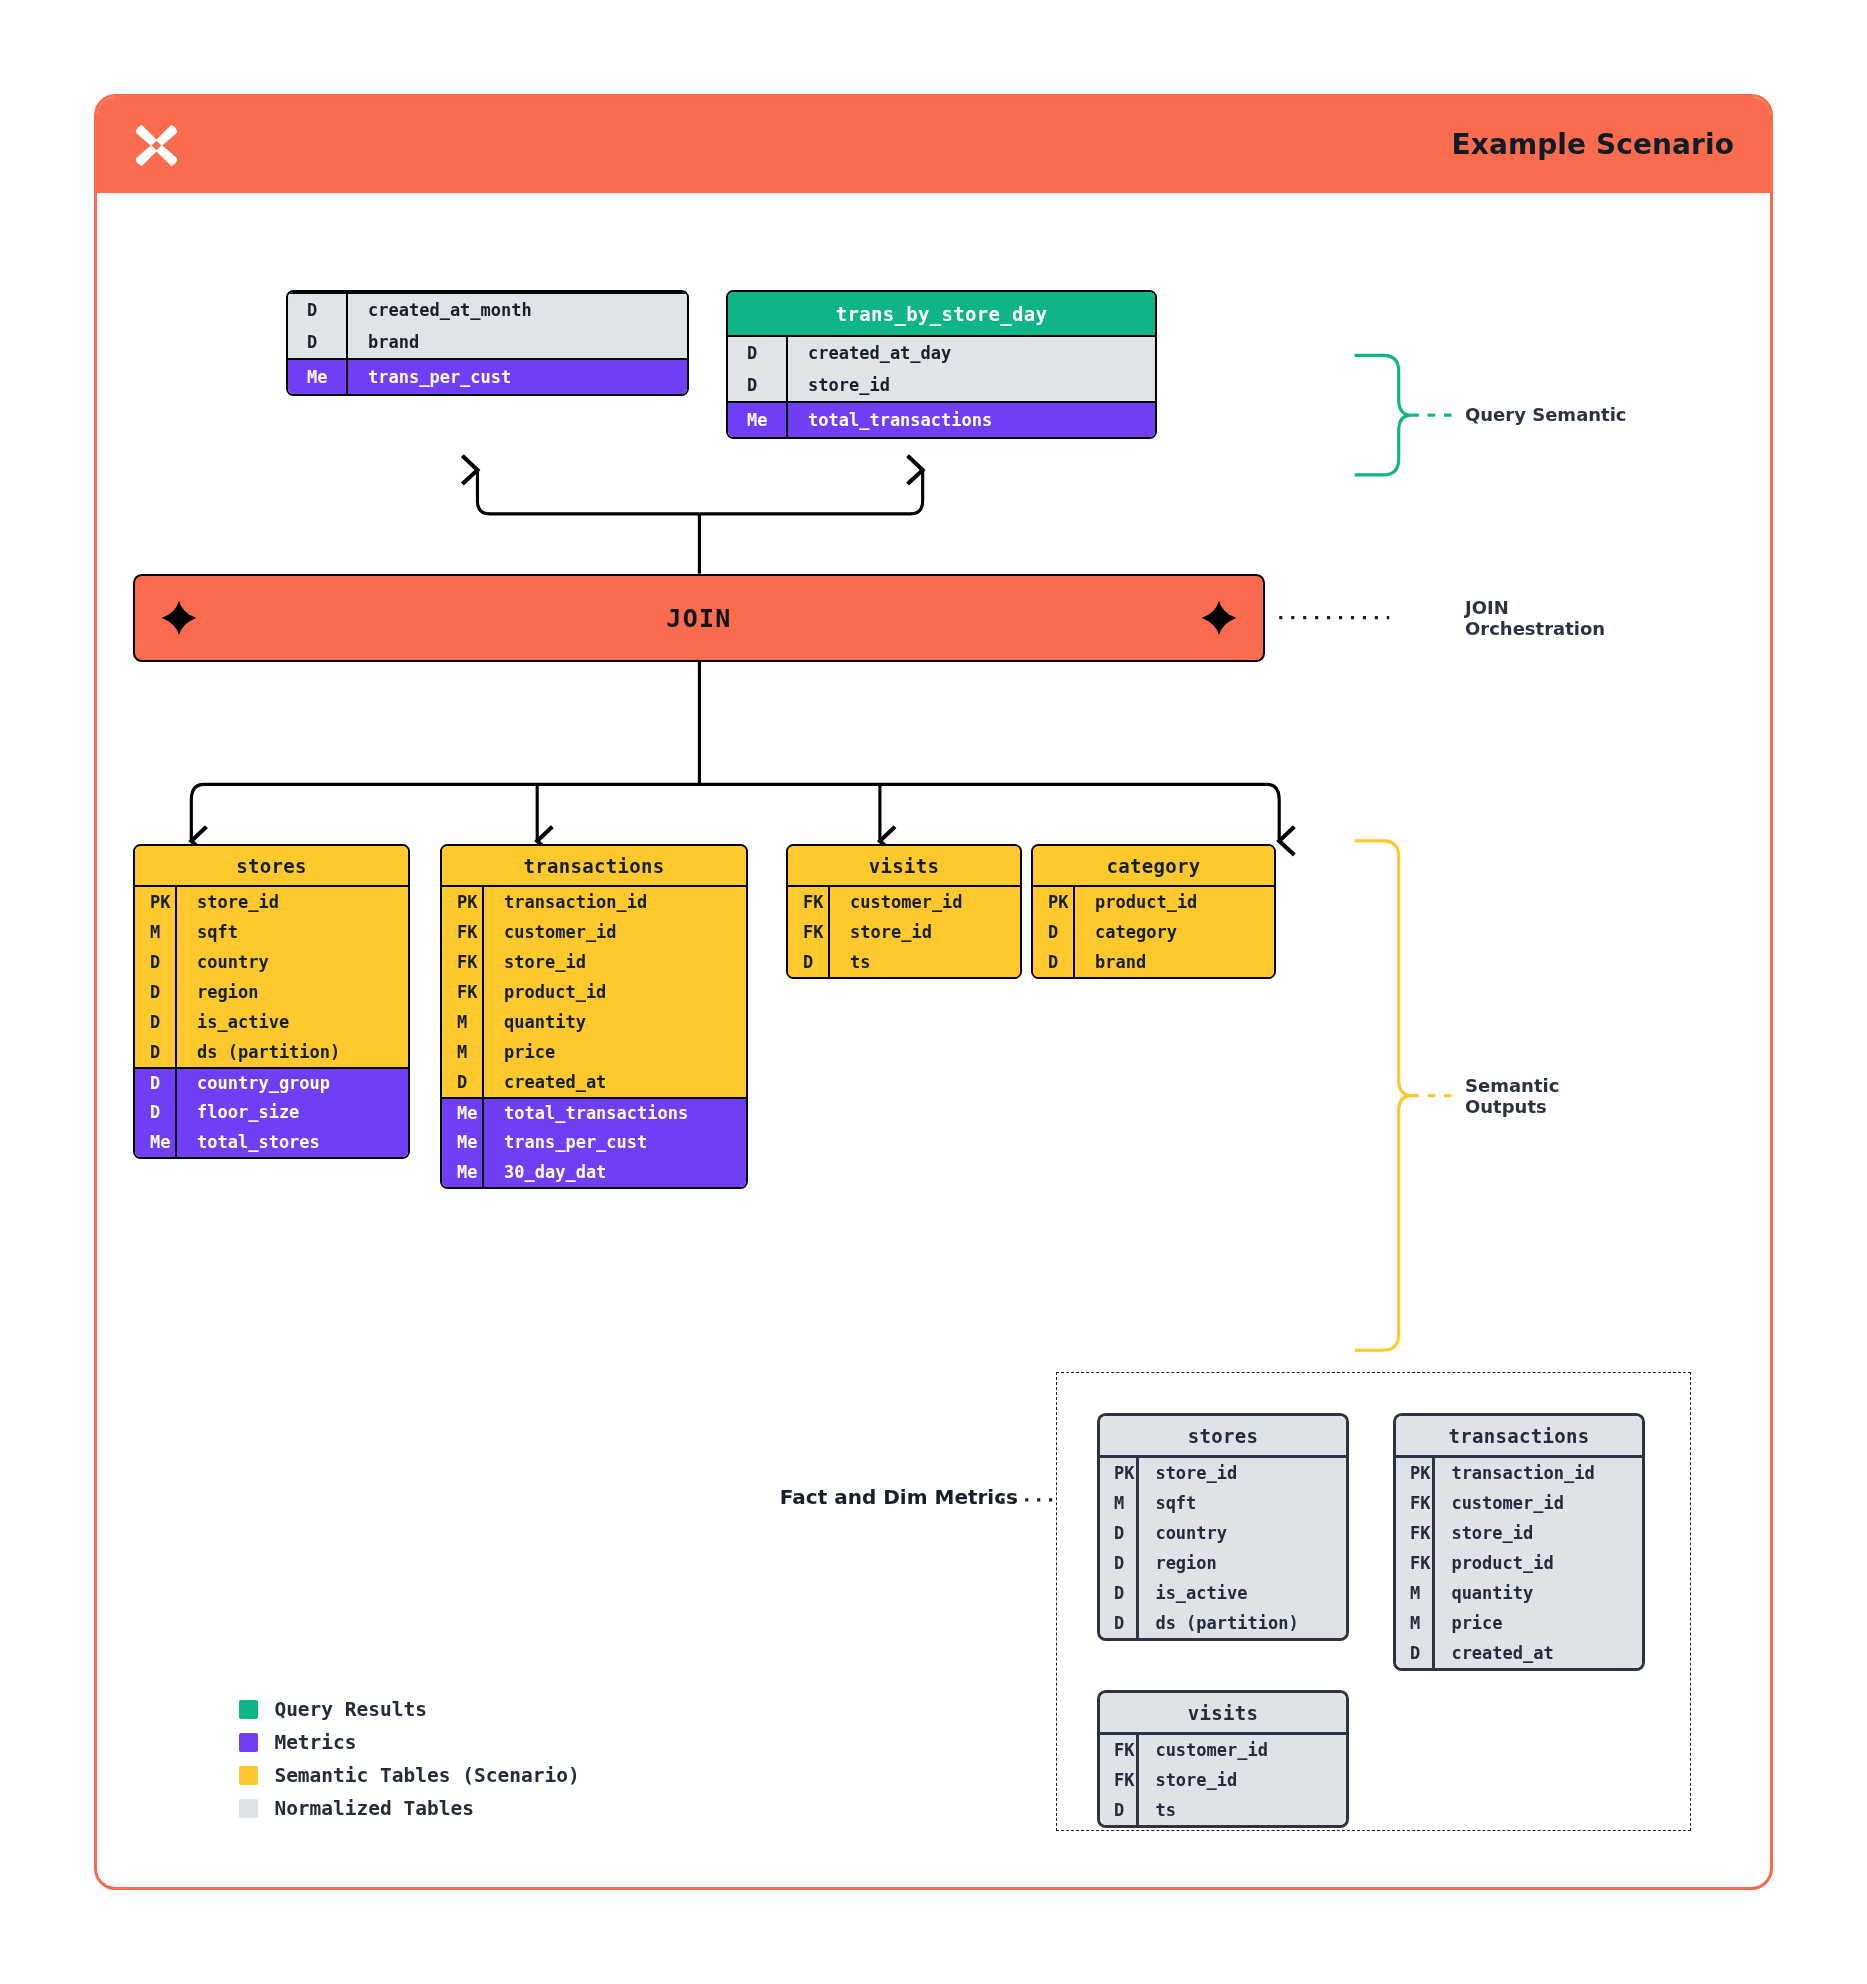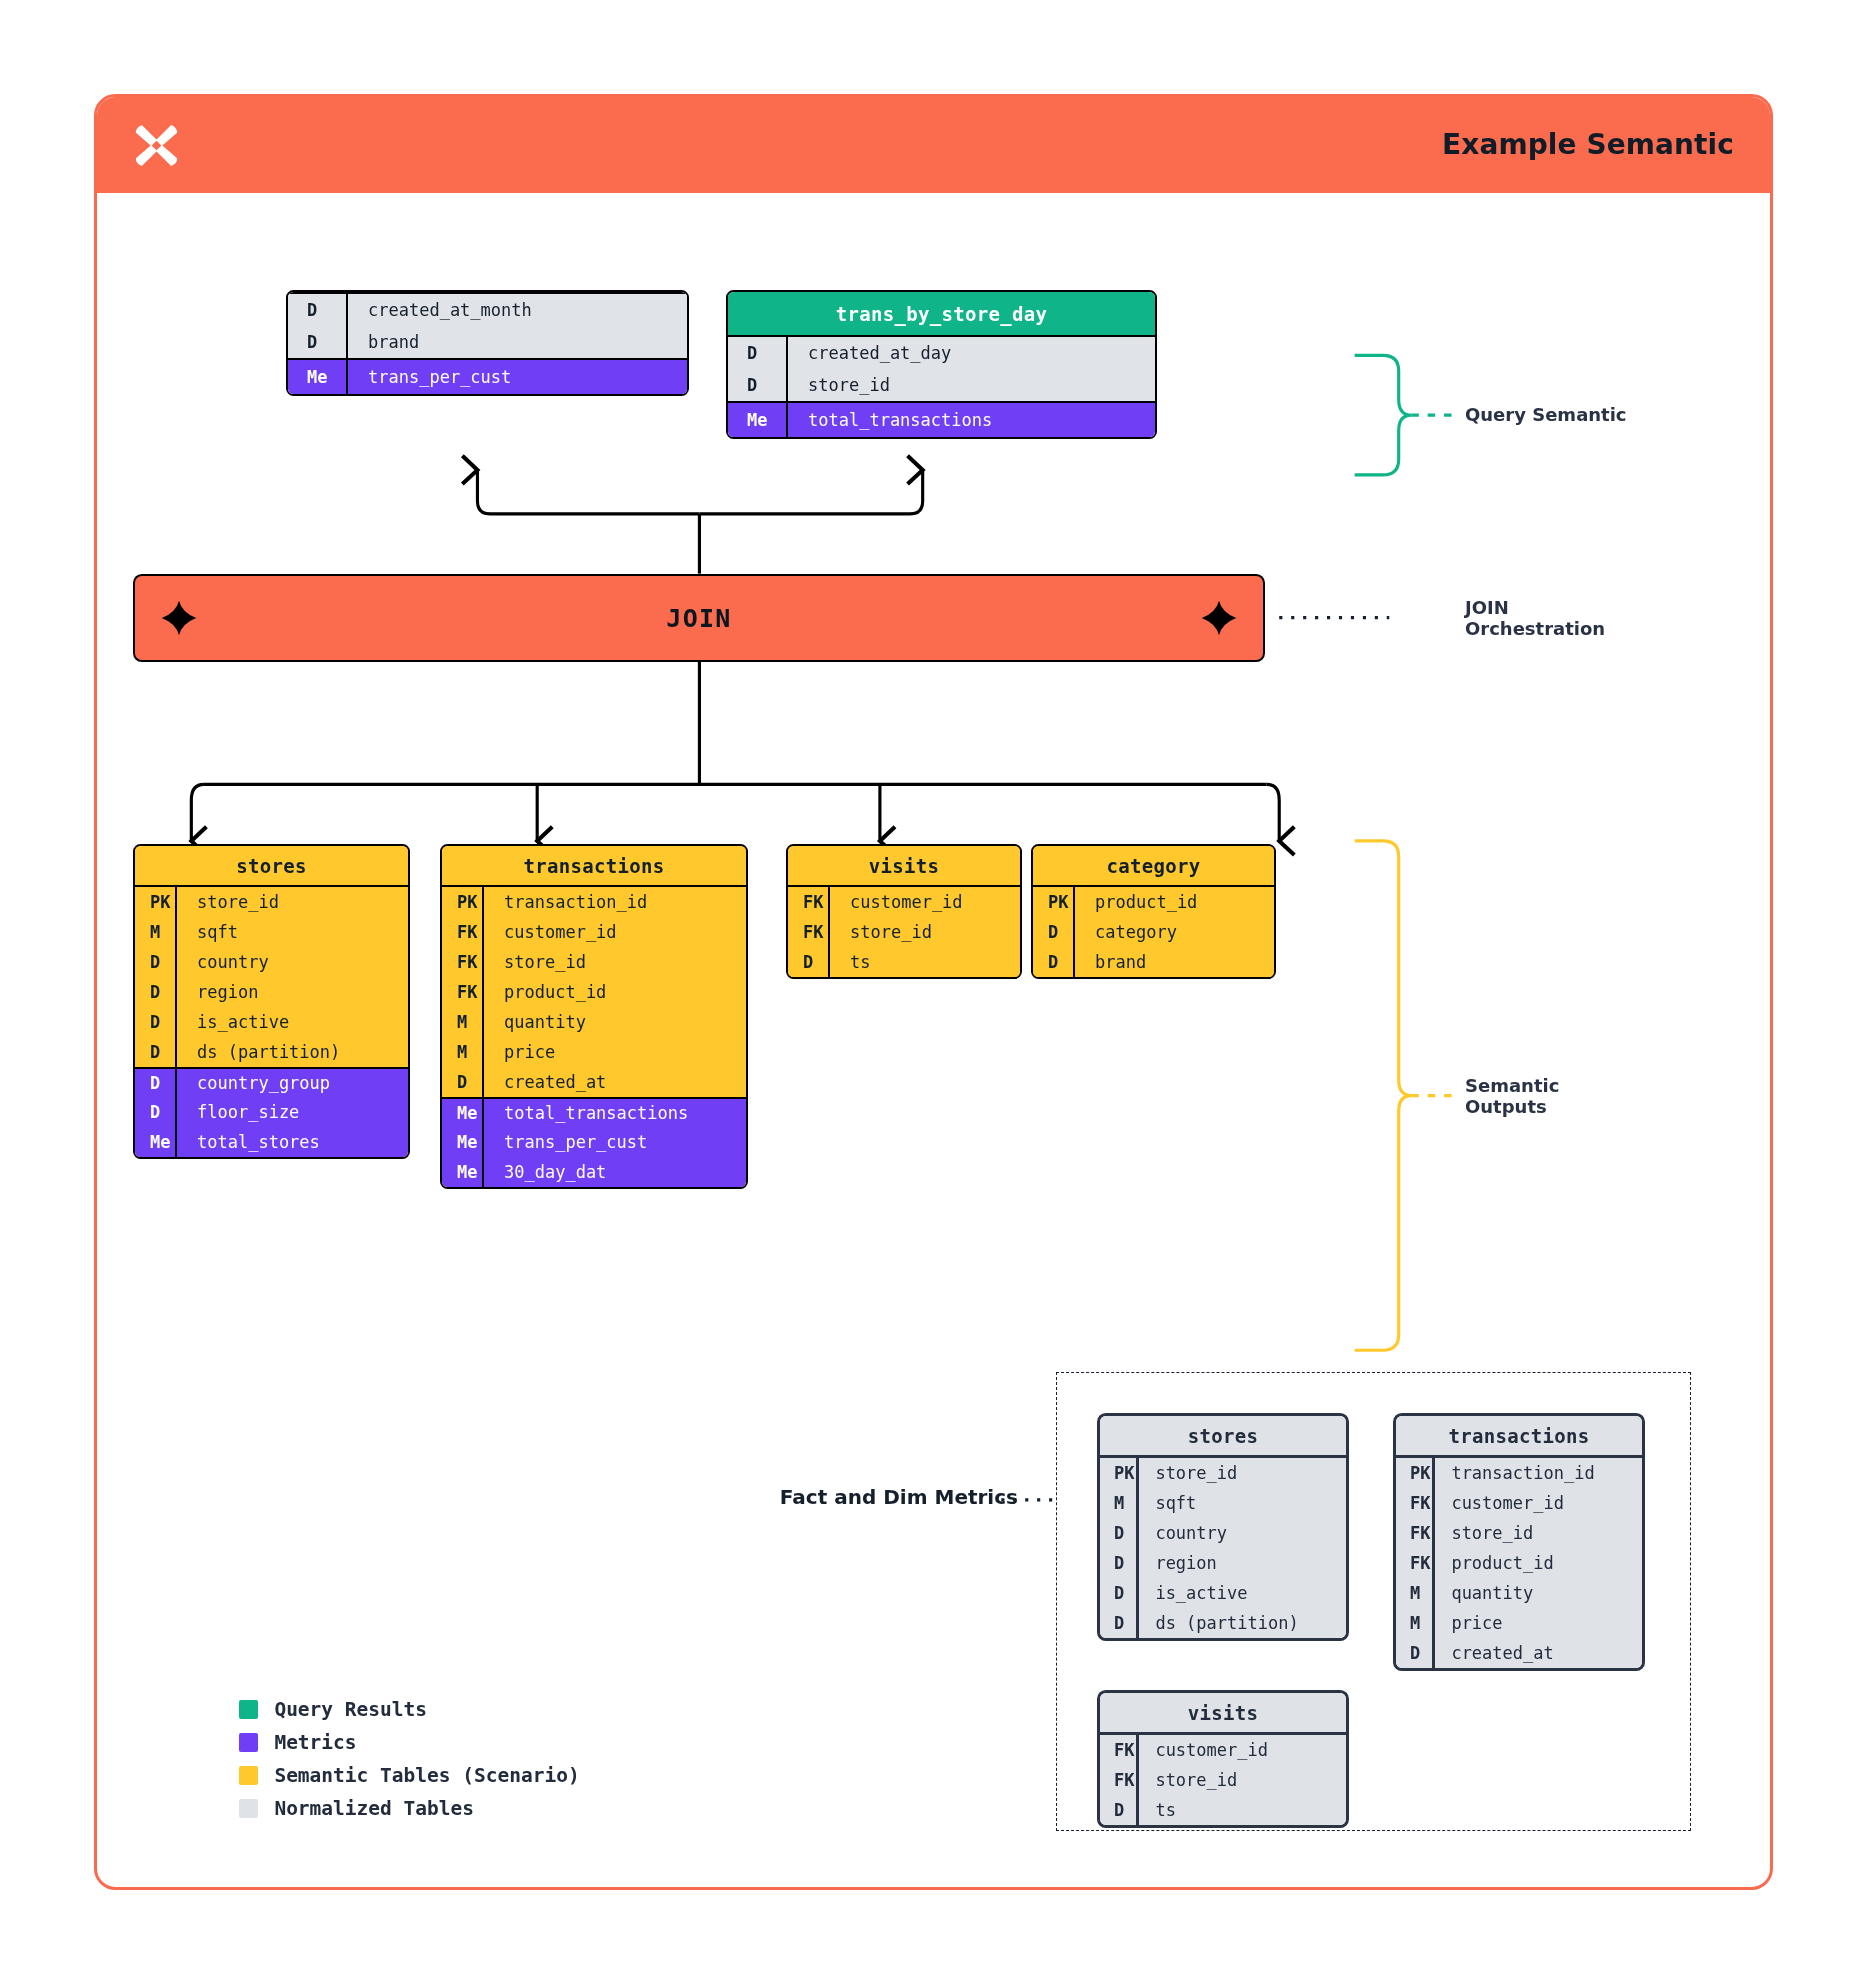--- a/index.html
+++ b/index.html
@@ -33,21 +33,21 @@
   .tbl .thead{
     text-align:center;font-weight:700;letter-spacing:0.3px;
     display:flex;align-items:center;justify-content:center;box-sizing:border-box;
   }
   .tbl .rows{border-top:2.5px solid #000;}
   .row{display:flex;align-items:center;box-sizing:border-box;}
   .row .k{
     flex:0 0 auto;text-align:left;font-weight:700;box-sizing:border-box;
     border-right:2.5px solid #000;height:100%;display:flex;align-items:center;
   }
-  .row .v{flex:1 1 auto;font-weight:400;box-sizing:border-box;display:flex;align-items:center;}
+  .row .v{flex:1 1 auto;font-weight:700;box-sizing:border-box;display:flex;align-items:center;}
   .seg-split{border-top:2.5px solid #000;}
 
   
   .t-green .thead{background:#0fb489;color:#fff;}
   .t-green .rows{background:#e0e3e7;color:#17212e;}
   .t-green .met{background:#6f3ef5;color:#ffffff;}
 
   
   .t-yellow{background:#ffc92e;}
   .t-yellow .thead{background:#ffc92e;color:#13202c;}
@@ -101,21 +101,21 @@
 
 <div id="card">
 
   <div id="header">
     <span id="logo">
       <svg viewBox="0 0 100 100" width="49" height="49" aria-hidden="true">
         <path d="M20 8 L50 38 L80 8 Q93 14 92 24 L62 50 L92 76 Q93 86 80 92 L50 62 L20 92 Q7 86 8 76 L38 50 L8 24 Q7 14 20 8 Z" fill="#ffffff"></path>
         <rect x="43" y="43" width="14" height="14" transform="rotate(45 50 50)" fill="#fb6b4d"></rect>
       </svg>
     </span>
-    <div id="title">Example Semantic</div>
+    <div id="title">Example Scenario</div>
   </div>
 
   <div id="canvas">
 
     <svg class="wires" viewBox="0 0 2670 2698">
       <defs>
         <marker id="ah" markerWidth="12" markerHeight="12" refX="5" refY="6" orient="auto" markerUnits="strokeWidth">
           <path d="M0.5,1.2 L5,6 L9.5,1.2" fill="none" stroke="#000" stroke-width="1.3"></path>
         </marker>
       </defs>

